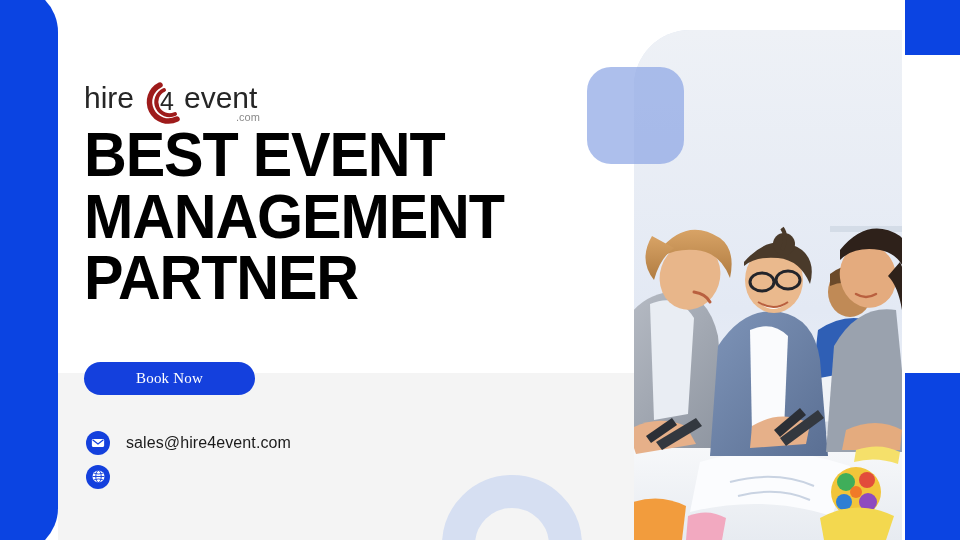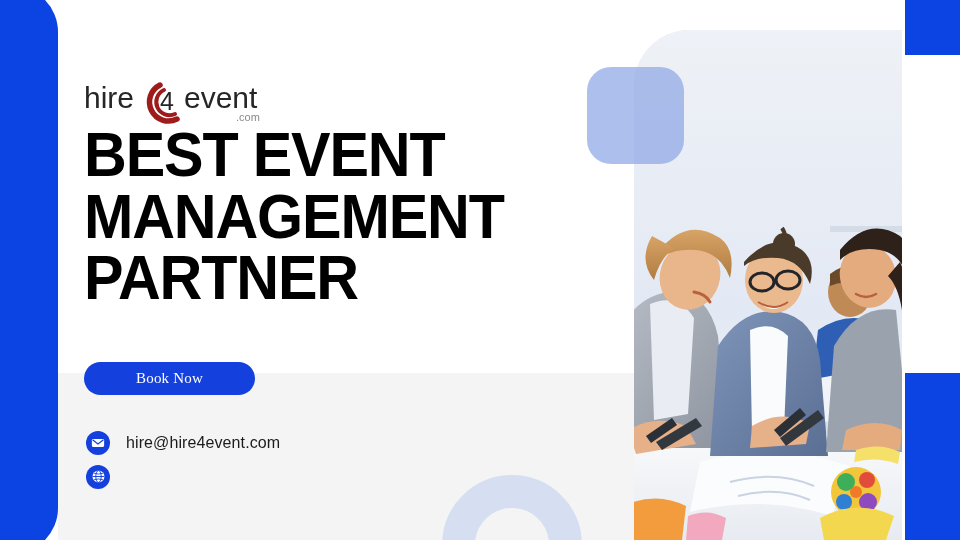--- a/index.html
+++ b/index.html
@@ -296,21 +296,21 @@
 
   <div class="contact-list">
 
     <div class="contact-row">
       <span class="contact-icon">
         <svg width="14" height="14" viewBox="0 0 16 16">
           <rect x="1" y="3.5" width="14" height="9" rx="1.3" fill="#ffffff"></rect>
           <path d="M1.8 4.4 L8 9.2 L14.2 4.4" stroke="#1440dd" stroke-width="1.4" fill="none" stroke-linejoin="round"></path>
         </svg>
       </span>
-      <span class="contact-text">hire@hire4event.com</span>
+      <span class="contact-text">sales@hire4event.com</span>
     </div>
 
     <div class="contact-row">
       <span class="contact-icon">
         <svg width="15" height="15" viewBox="0 0 16 16">
           <circle cx="8" cy="8" r="6.4" fill="#ffffff"></circle>
           <ellipse cx="8" cy="8" rx="2.9" ry="6.4" fill="none" stroke="#1440dd" stroke-width="1"></ellipse>
           <line x1="1.6" y1="8" x2="14.4" y2="8" stroke="#1440dd" stroke-width="1"></line>
           <path d="M3 4.4 Q8 6.4 13 4.4" stroke="#1440dd" stroke-width="0.9" fill="none"></path>
           <path d="M3 11.6 Q8 9.6 13 11.6" stroke="#1440dd" stroke-width="0.9" fill="none"></path>

